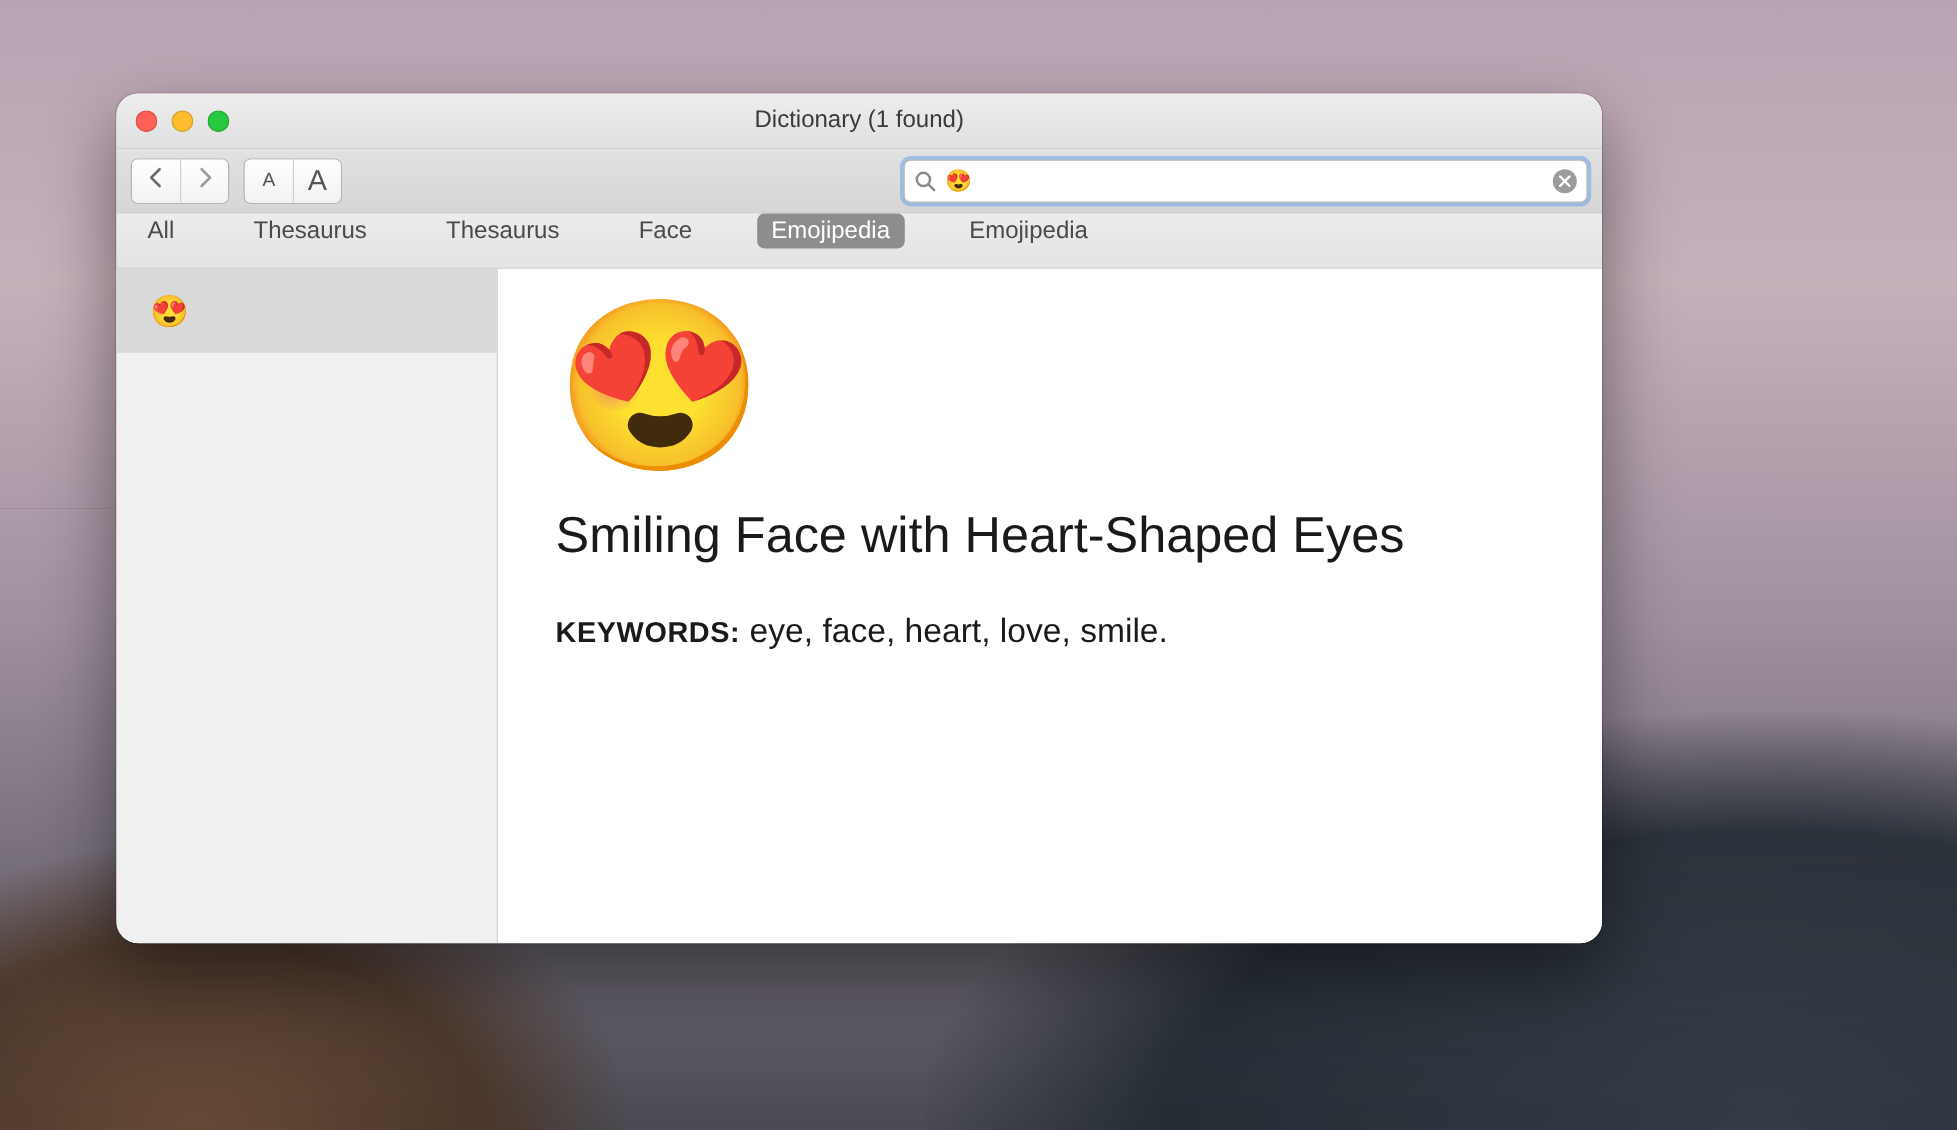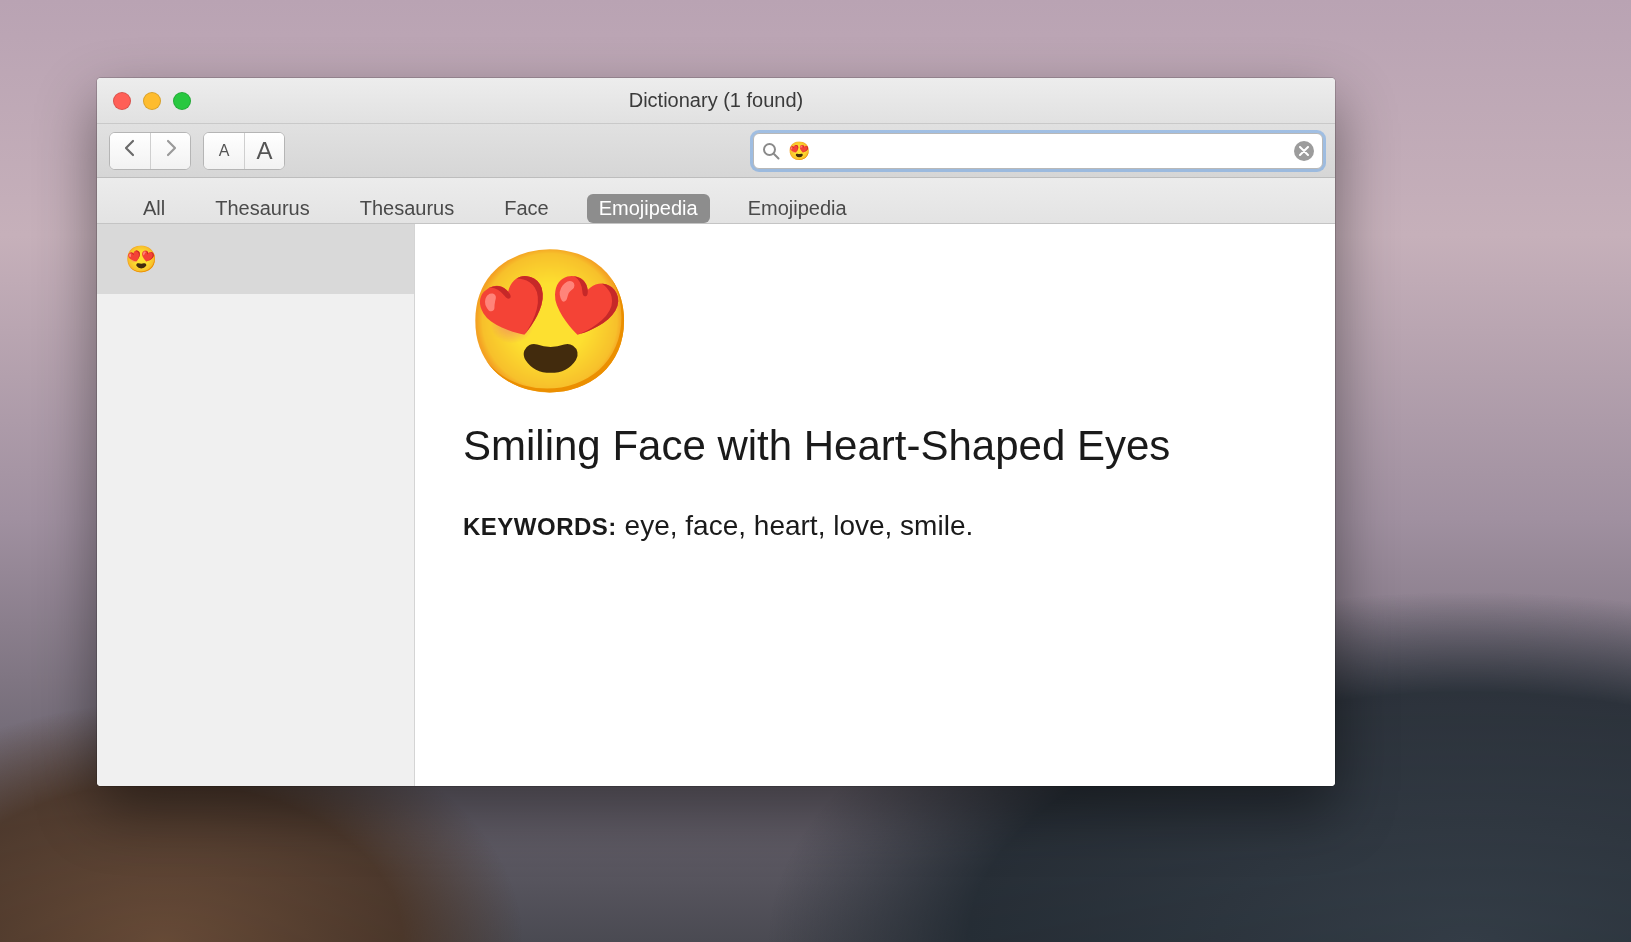--- a/index.html
+++ b/index.html
@@ -22,21 +22,21 @@
       radial-gradient(ellipse 1000px 500px at 90% 100%, #2f3a44 0%, #1f2830 50%, transparent 70%);
     opacity: 0.85;
   }
   .window {
     position: absolute;
     left: 97px;
     top: 78px;
     width: 1238px;
     height: 708px;
     background: #fff;
-    border-radius: 4px;
+    border-radius: 18px;
     box-shadow: 0 25px 60px rgba(0,0,0,0.45), 0 0 0 1px rgba(0,0,0,0.15);
     overflow: hidden;
     display: flex;
     flex-direction: column;
   }
   .titlebar {
     height: 46px;
     background: linear-gradient(#ededed, #e1e1e1);
     border-bottom: 1px solid #c9c9c9;
     display: flex;
@@ -113,23 +113,23 @@
     width:20px;height:20px;border-radius:50%;
     background:#9c9c9c;color:#fff;
     display:flex;align-items:center;justify-content:center;
     font-size:13px; cursor:pointer;
   }
   .scopebar {
     height: 46px;
     background: linear-gradient(#ececec,#e3e3e3);
     border-bottom: 1px solid #c4c4c4;
     display:flex;
-    align-items:flex-end;
-    gap: 26px;
-    padding: 0 34px;
+    align-items:flex-start;
+    gap: 42px;
+    padding: 0 14px;
     font-size:20px;
     color:#4a4a4a;
   }
   .scope-item {
     padding: 3px 12px;
     border-radius:6px;
     cursor:pointer;
   }
   .scope-item.active {
     background:#8d8d8d;

